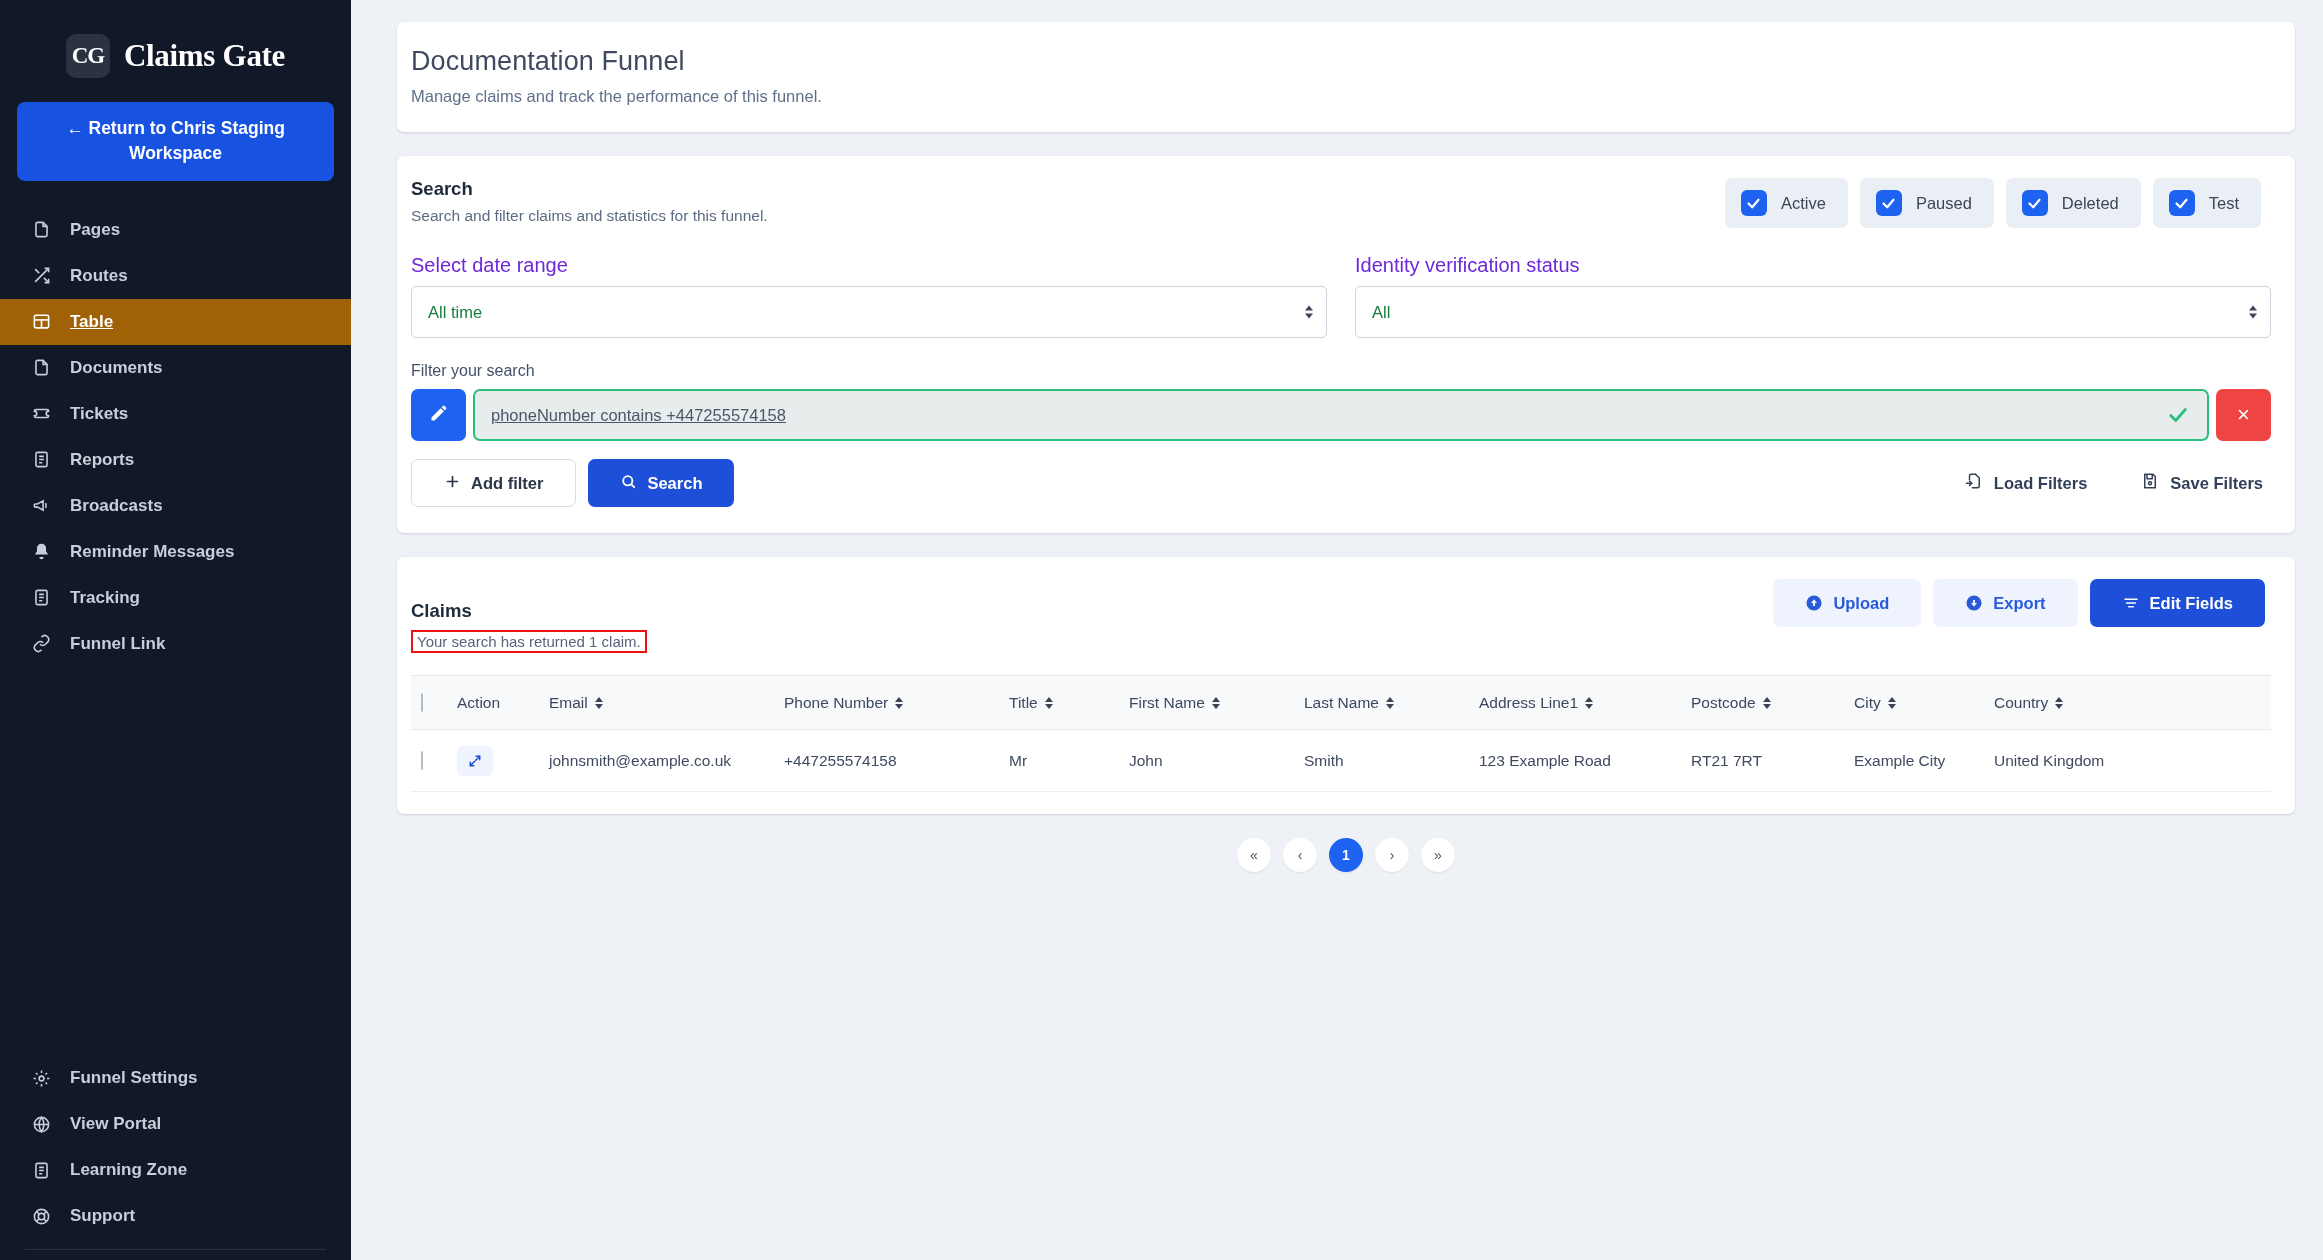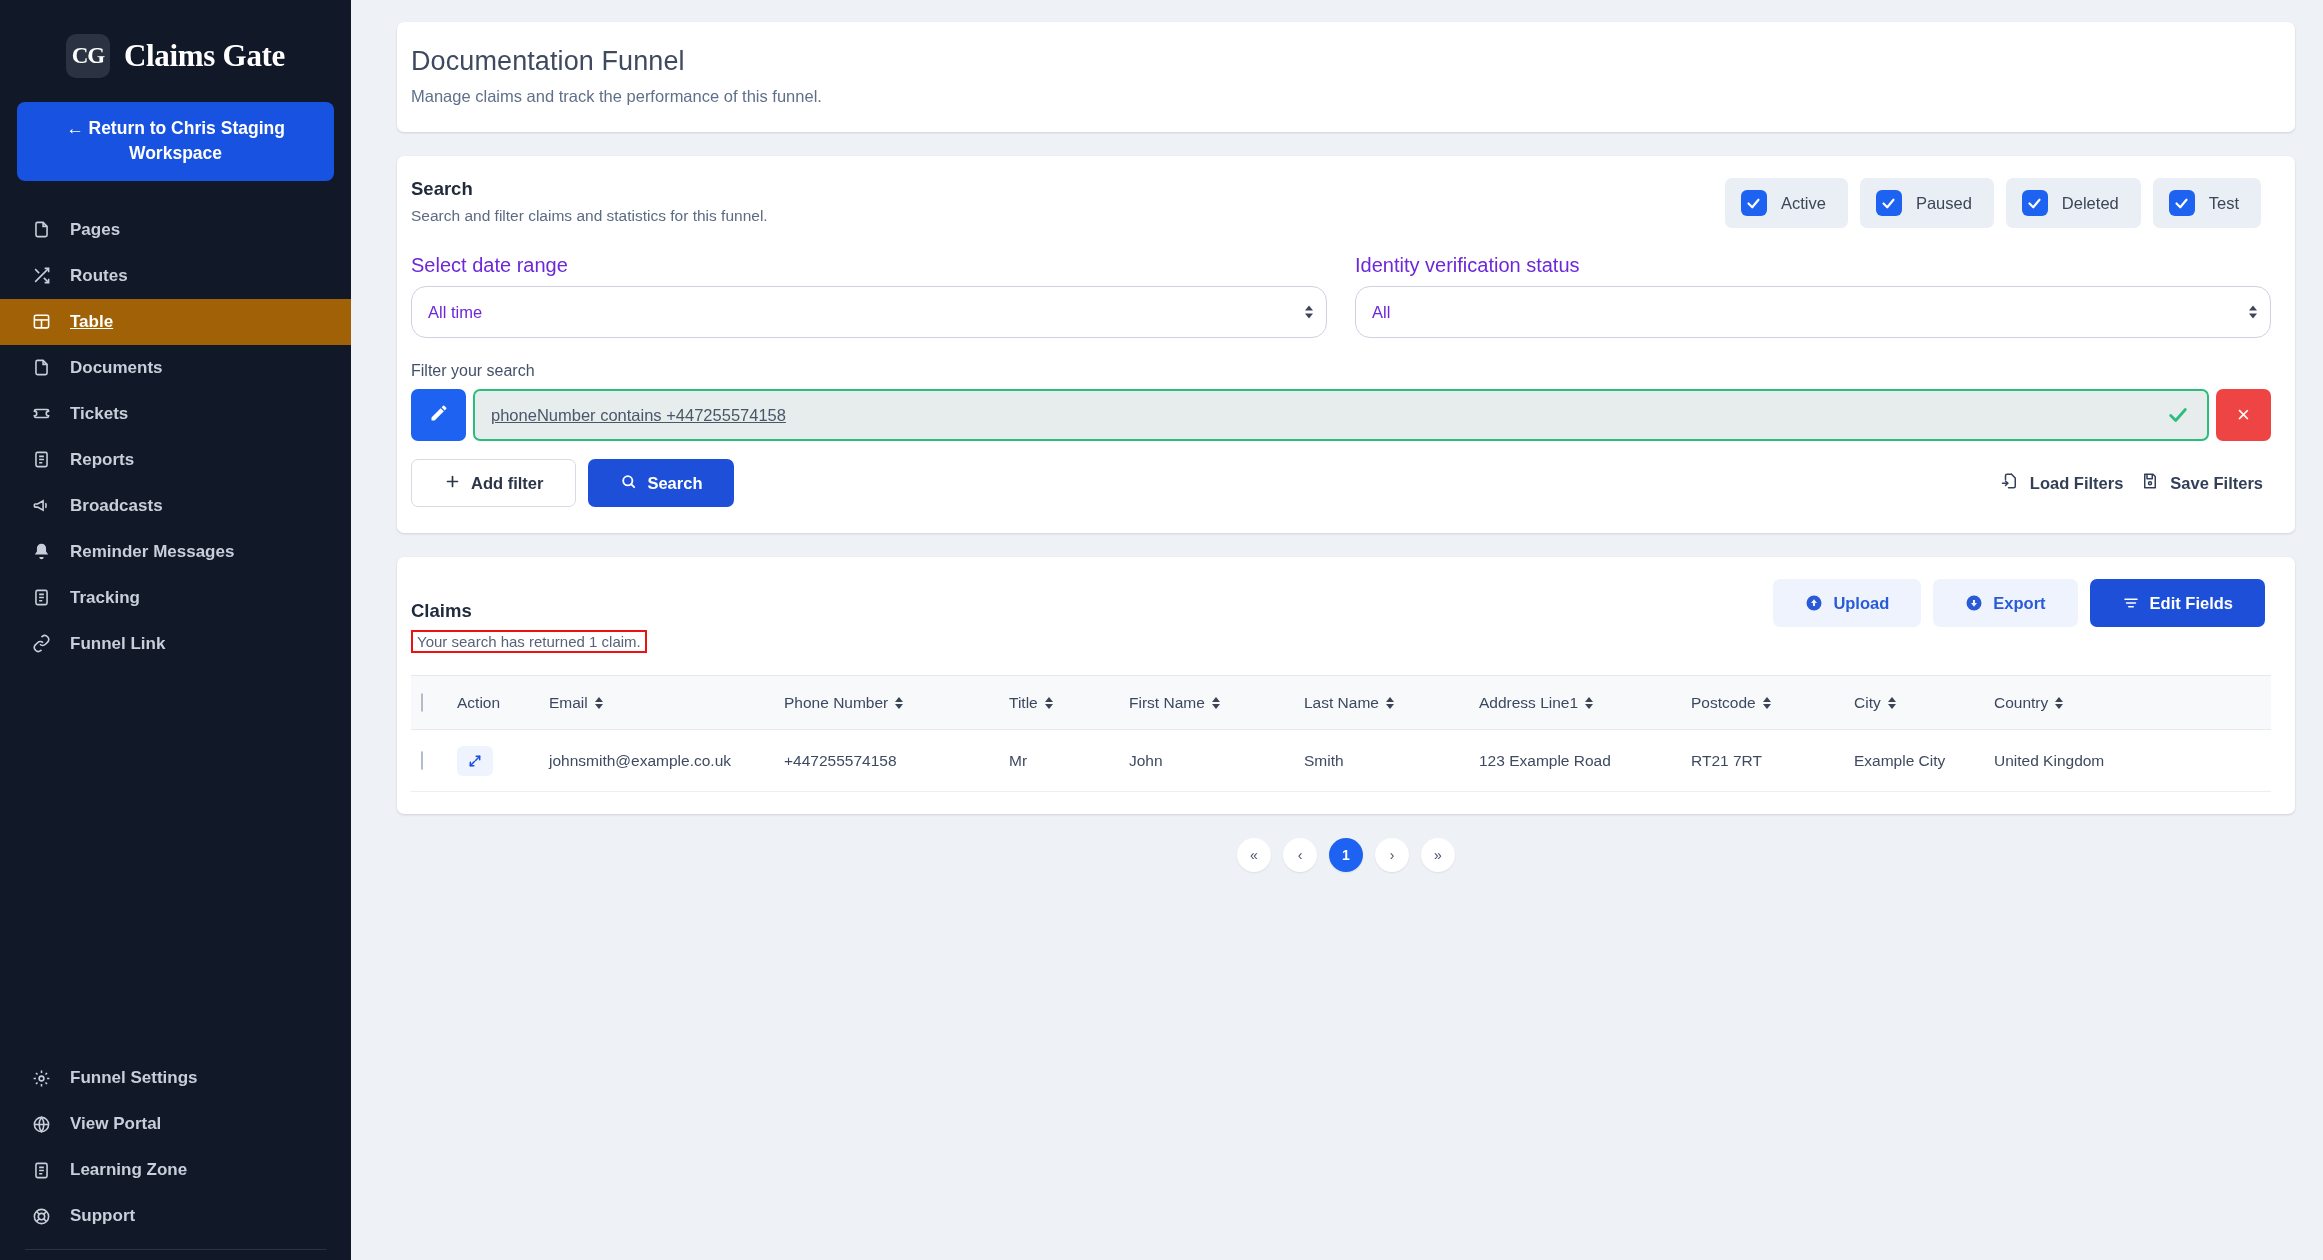--- a/index.html
+++ b/index.html
@@ -94,22 +94,22 @@
     width: 26px; height: 26px; border-radius: 6px; background: #1d62f0;
     display: flex; align-items: center; justify-content: center;
   }
   .cbx svg { width: 15px; height: 15px; }
   .chip-label { font-size: 16.5px; color: #3c4657; }
 
   .row2 { display: flex; gap: 28px; margin-top: 26px; }
   .fgroup { flex: 1 1 0; }
   .flabel { font-size: 20px; color: #6d28d9; margin-bottom: 9px; }
   .select {
-    width: 100%; height: 52px; border: 1px solid #ccd2de; border-radius: 15px;
-    background: #fff; color: #6d28d9; font-size: 16.5px;
+    width: 100%; height: 52px; border: 1px solid #ccd2de; border-radius: 5px;
+    background: #fff; color: #15803d; font-size: 16.5px;
     padding: 0 34px 0 16px;
     display: flex; align-items: center; position: relative; cursor: pointer;
   }
   .select .updown {
     position: absolute; right: 13px; top: 50%; transform: translateY(-50%);
     display: flex; flex-direction: column; gap: 3px; color:#3c4556;
   }
   .tri-u, .tri-d { width:0;height:0;border-left:4px solid transparent;border-right:4px solid transparent; }
   .tri-u { border-bottom: 5px solid #3c4556; }
   .tri-d { border-top: 5px solid #3c4556; }
@@ -137,21 +137,21 @@
   .actions-row { display: flex; align-items: center; justify-content: space-between; margin-top: 18px; }
   .left-actions { display: flex; gap: 12px; }
   .btn {
     display: flex; align-items: center; gap: 10px;
     height: 48px; border-radius: 7px; padding: 0 32px;
     font-size: 16.5px; font-weight: bold; cursor: pointer;
   }
   .btn-outline { background:#fff; border:1px solid #d6dbe4; color:#2a3547; }
   .btn-primary { background:#1d4fd8; color:#fff; }
   .btn-primary svg { width: 17px; height: 17px; }
-  .right-actions { display: flex; gap: 18px; padding-right: 8px; }
+  .right-actions { display: flex; gap: 54px; padding-right: 8px; }
   .link-btn { display: flex; align-items: center; gap: 11px; font-size: 16.5px; font-weight: bold; color:#323f57; cursor: pointer; }
   .link-btn svg { width: 18px; height: 18px; }
 
   
   .claims-card { padding: 22px 24px 22px 14px; }
   .claims-top { display: flex; align-items: flex-start; justify-content: space-between; }
   .claims-title { font-size: 18.5px; font-weight: bold; color:#1f2a3c;margin-top:21px; }
   .claims-count {
     display: inline-block; margin-top: 8px;
     border: 2px solid #ee1111; padding: 1px 4px;

